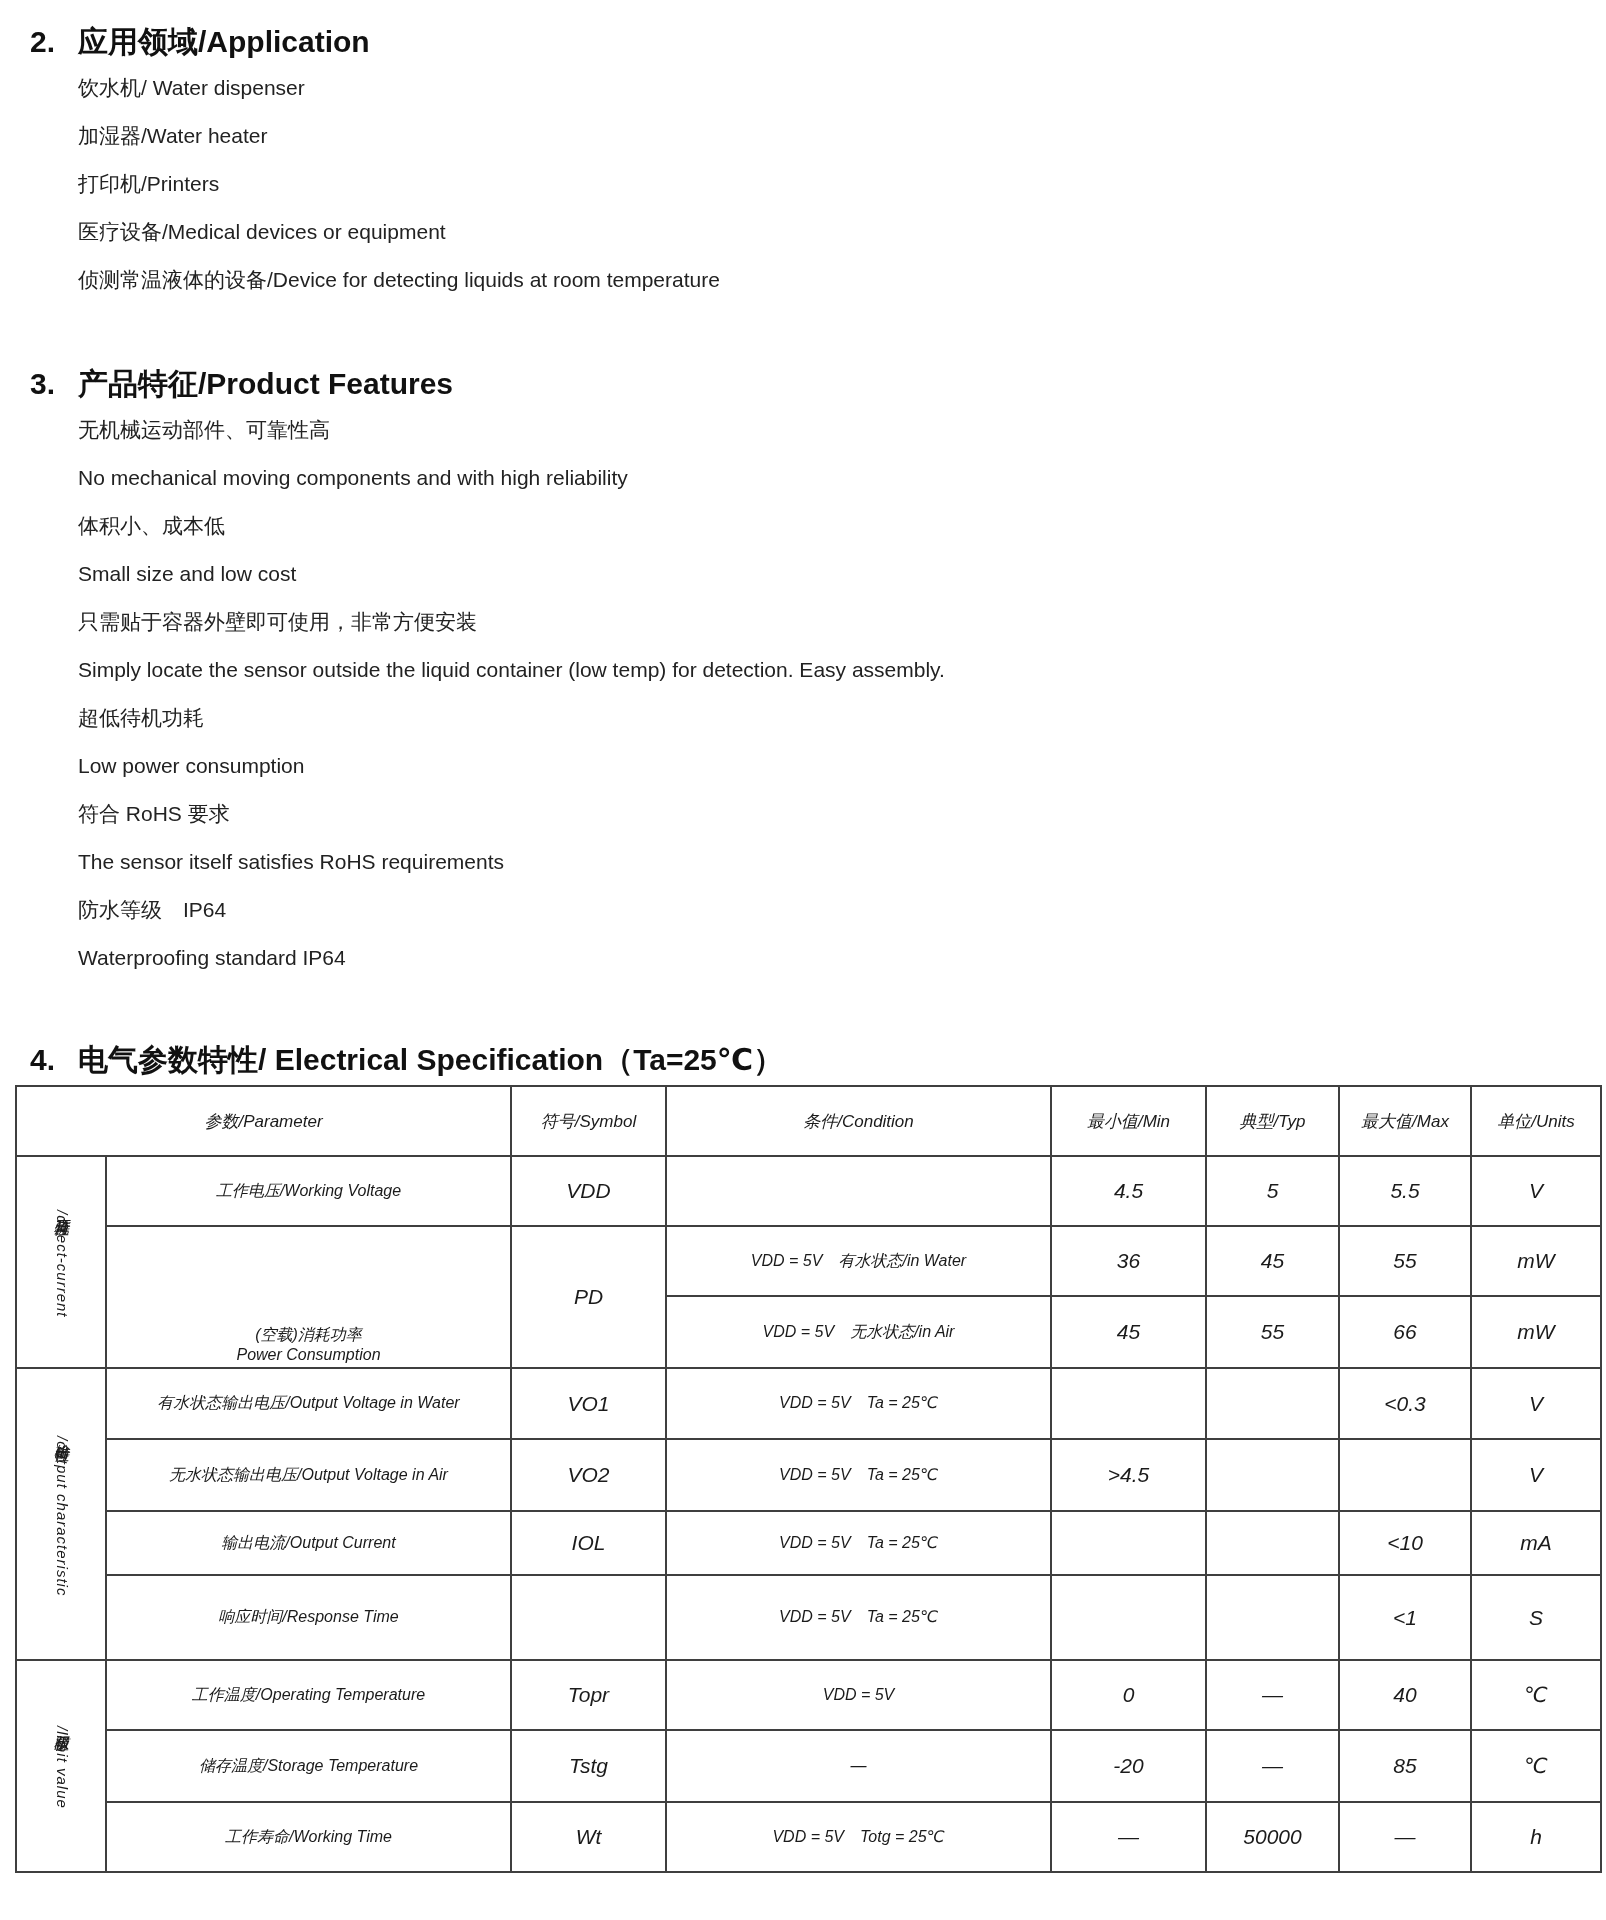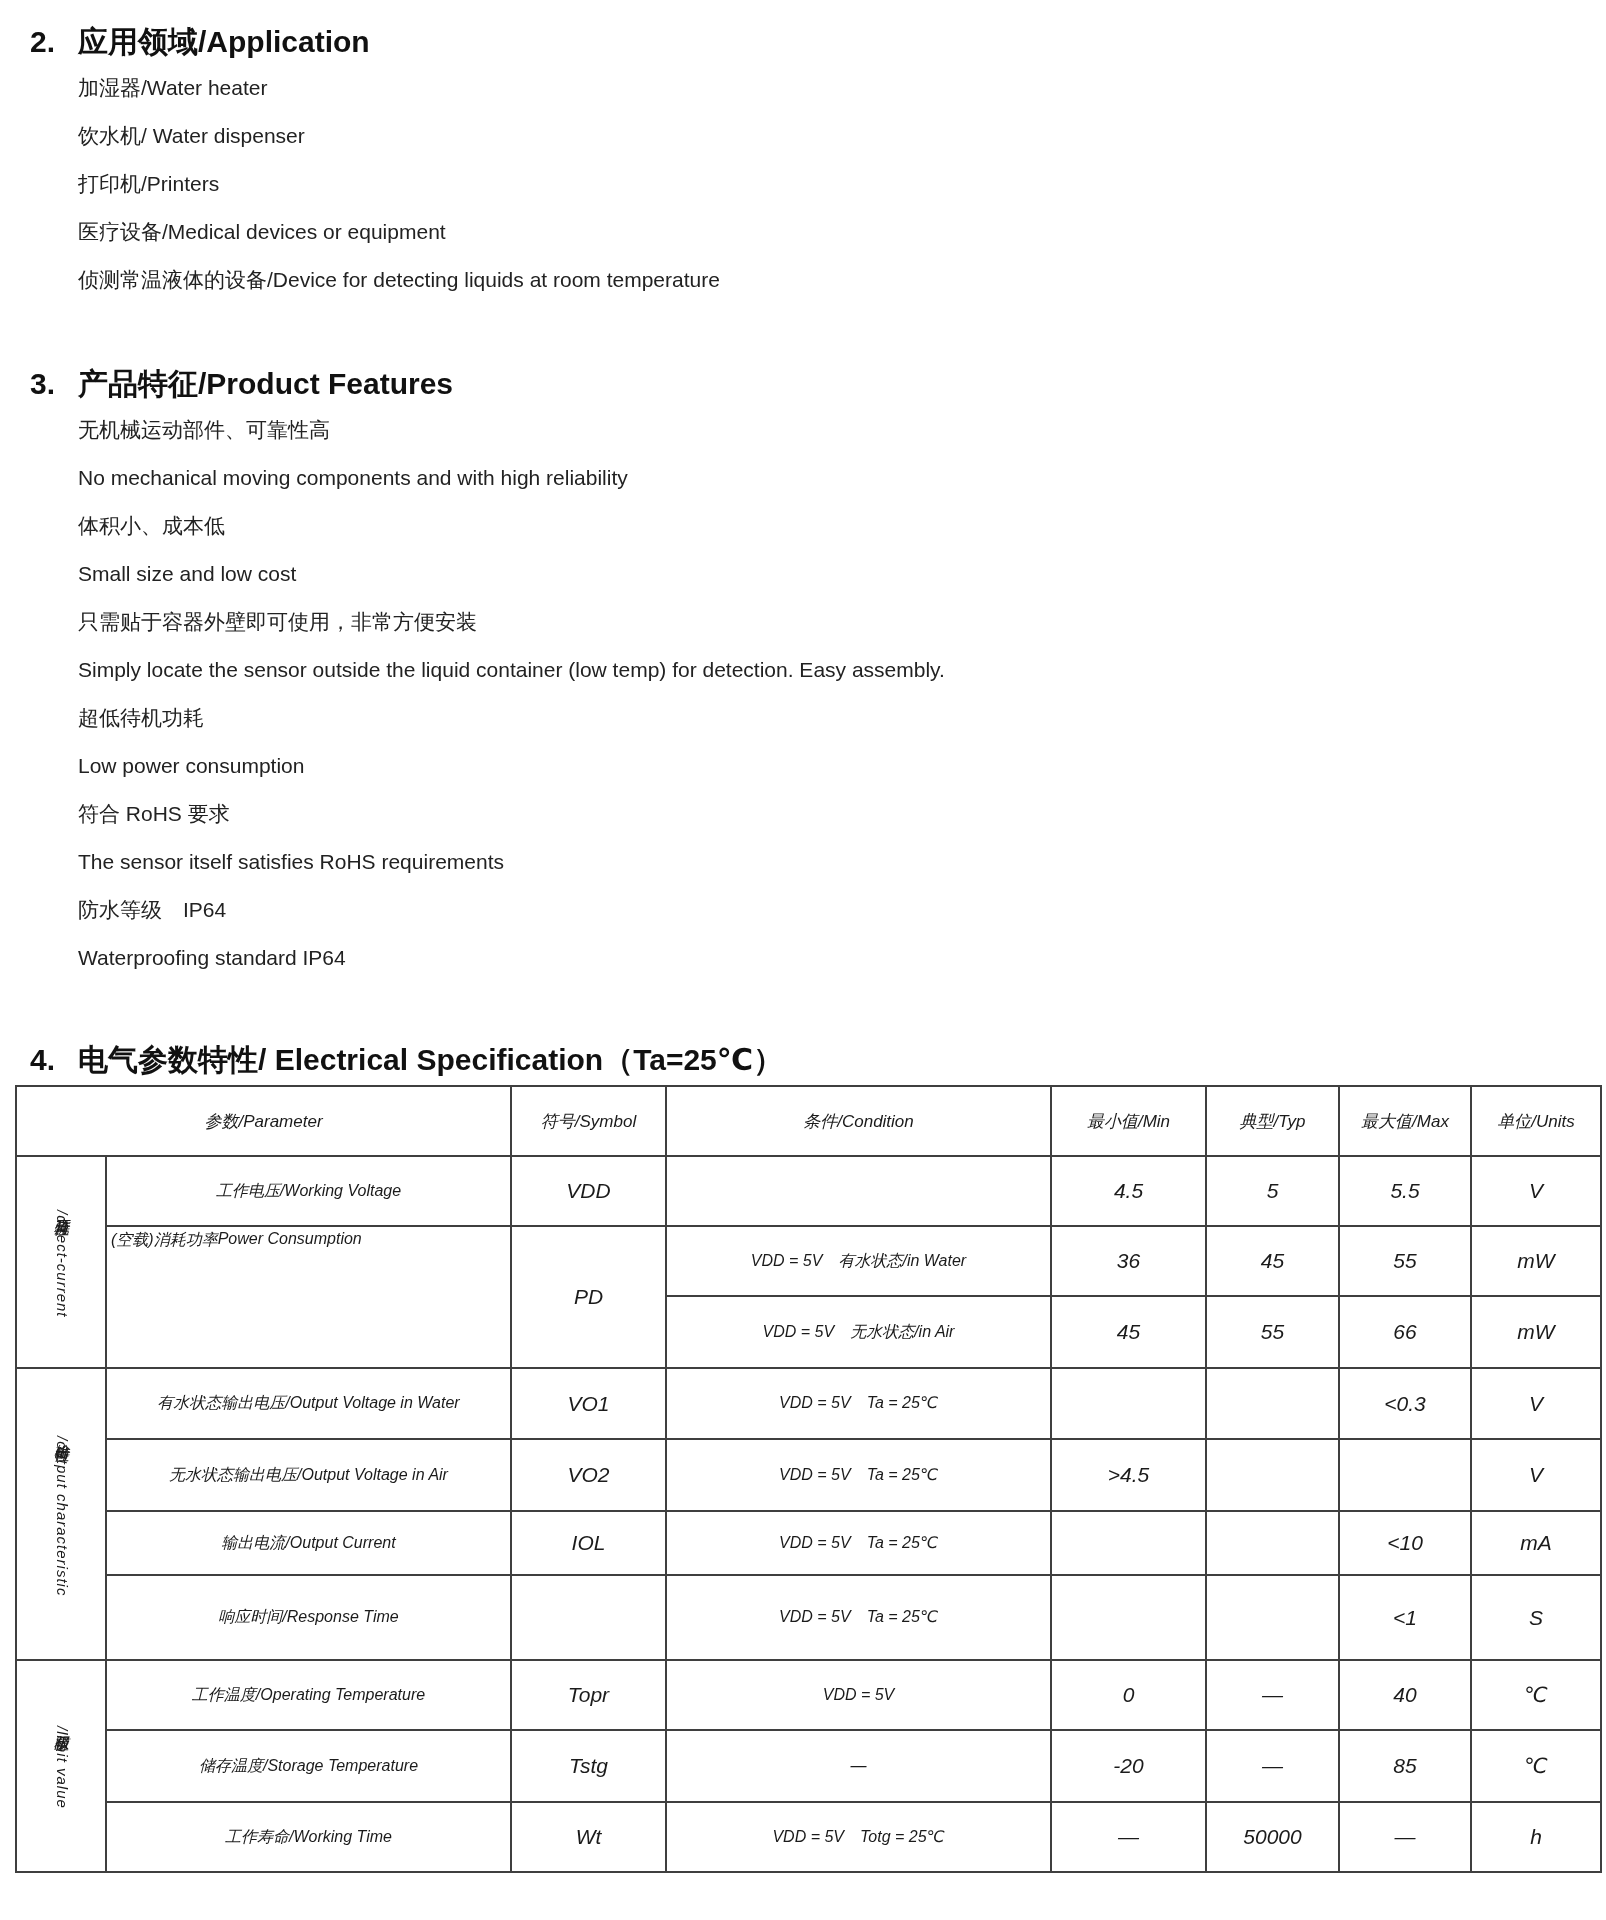--- a/index.html
+++ b/index.html
@@ -37,34 +37,34 @@
   td.sec{border-top:4px solid #1a1a1a;}
   td.thin{border-top:2px solid #555;}
   td.hid{border-top:hidden;}
   td.group{
     writing-mode:vertical-lr;text-orientation:mixed;
     font-size:15px;letter-spacing:1px;padding:8px 0;text-align:center;
   }
   td.param{font-size:16px;}
   td.sym,td.val,td.unit{font-size:21px;}
   td.cond{font-size:16px;white-space:pre-wrap;}
-  .pd-param{display:flex;justify-content:flex-start;height:134px;}
+  .pd-param{display:flex;flex-direction:column;justify-content:flex-end;height:134px;}
 </style>
 </head>
 <body>
 
 <div class="page">
 
   <div class="sec-heading">
     <span class="sec-num">2.</span>
     <span class="sec-title">应用领域/Application</span>
   </div>
   <div class="item-list">
+    <div class="list-item">饮水机/ Water dispenser</div>
     <div class="list-item">加湿器/Water heater</div>
-    <div class="list-item">饮水机/ Water dispenser</div>
     <div class="list-item">打印机/Printers</div>
     <div class="list-item">医疗设备/Medical devices or equipment</div>
     <div class="list-item">侦测常温液体的设备/Device for detecting liquids at room temperature</div>
   </div>
 
   <div class="sec-heading mt-sec3">
     <span class="sec-num">3.</span>
     <span class="sec-title">产品特征/Product Features</span>
   </div>
   <div class="item-list">

